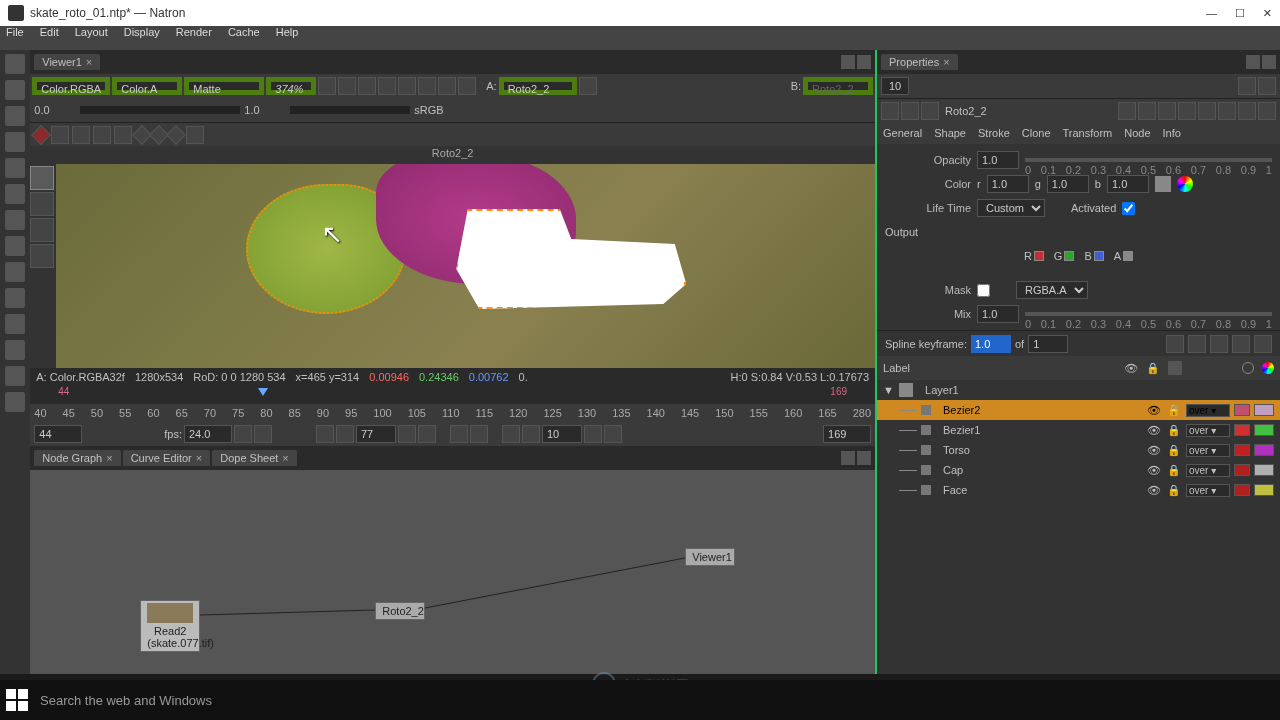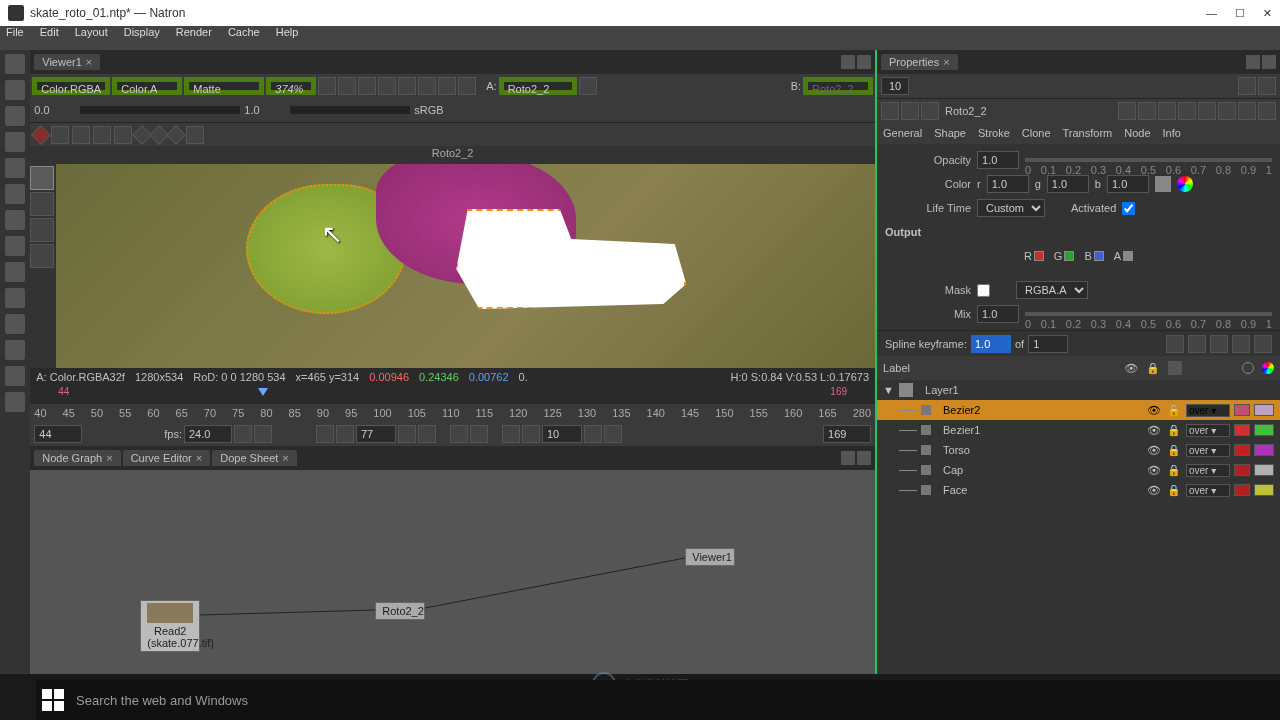--- a/index.html
+++ b/index.html
@@ -81,21 +81,21 @@
 .layerrow .nm { flex: 1; padding-left: 8px; }
 .layerrow .eye { width: 16px; text-align: center; }
 .layerrow .lock { width: 16px; text-align: center; }
 .layerrow .mode { width: 44px; background: #2a2a2a; border: 1px solid #555; font-size: 10px; padding: 0 2px; }
 .layerrow .sw { width: 16px; height: 12px; border: 1px solid #555; }
 .layerrow .sw2 { width: 20px; height: 12px; border: 1px solid #555; }
 .watermark { position: absolute; top: 0px; left: 50%; transform: translateX(-50%); font-size: 14px; color: rgba(255,255,255,0.45); font-weight: 500; letter-spacing: 1px; pointer-events: none; }
 .wm-center { position: absolute; top: 672px; left: 50%; transform: translateX(-50%); font-size: 22px; color: rgba(120,160,200,0.3); font-weight: bold; pointer-events: none; display: flex; align-items: center; gap: 6px; }
 .wm-center .circ { width: 24px; height: 24px; border-radius: 50%; border: 2px solid rgba(120,160,200,0.4); }
 .wm-u { position: absolute; bottom: 6px; right: 10px; color: rgba(255,255,255,0.5); font-size: 14px; font-style: italic; }
-.taskbar { position: absolute; bottom: 0; left: 0; right: 0; height: 40px; background: #111; display: flex; align-items: center; padding: 0 6px; margin-left: 36px; }
+.taskbar { position: absolute; bottom: 0; left: 0; right: 0; height: 40px; background: #111; display: flex; align-items: center; padding: 0 6px; }
 .taskbar .winicon { width: 22px; height: 22px; margin-right: 12px; display: grid; grid-template: 1fr 1fr / 1fr 1fr; gap: 2px; }
 .taskbar .winicon div { background: #fff; }
 .taskbar .search { color: #999; font-size: 13px; }
 </style>
 </head>
 <body>
 
 <div class="titlebar">
   <div class="icon"></div>
   <div class="title">skate_roto_01.ntp* — Natron</div>
@@ -387,21 +387,21 @@
         <div style="width:16px;height:16px;background:#888"></div>
         <div style="width:16px;height:16px;background:conic-gradient(red,yellow,lime,cyan,blue,magenta,red);border-radius:50%"></div>
       </div>
       <div class="proprow">
         <span class="lbl">Life Time</span>
         <select class="sel"><option>Custom</option></select>
         <span style="margin-left:20px">Activated</span>
         <input type="checkbox" checked="" style="">
       </div>
       <div class="proprow">
-          <span style="font-weight:bold">Output</span>
+          <span style="font-weight:normal">Output</span>
         </div>
       <div class="proprow" style="justify-content:center">
         <div class="chan">
           <span>
               <span>R</span>
               <span class="sw" style="background:#c03030"></span>
             </span>
           <span>
               <span>G</span>
               <span class="sw" style="background:#30a030"></span>

